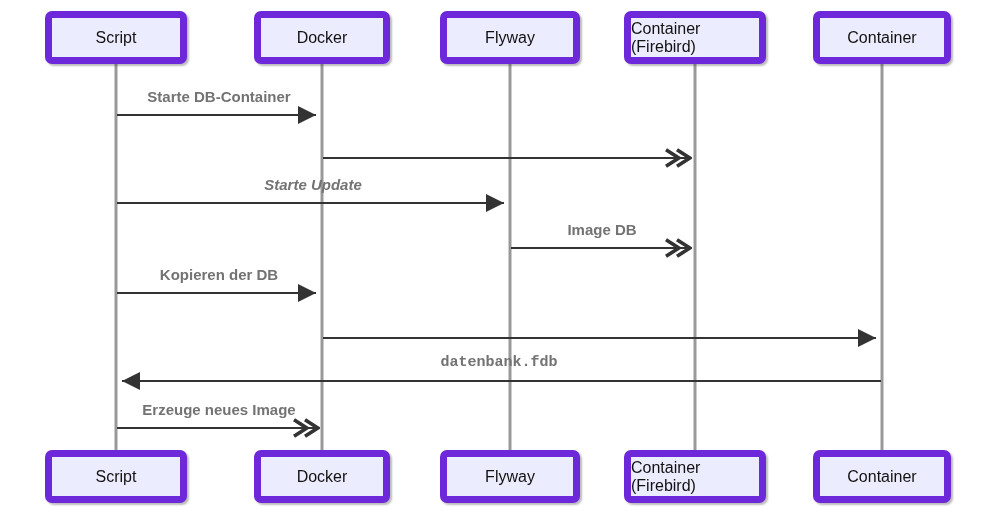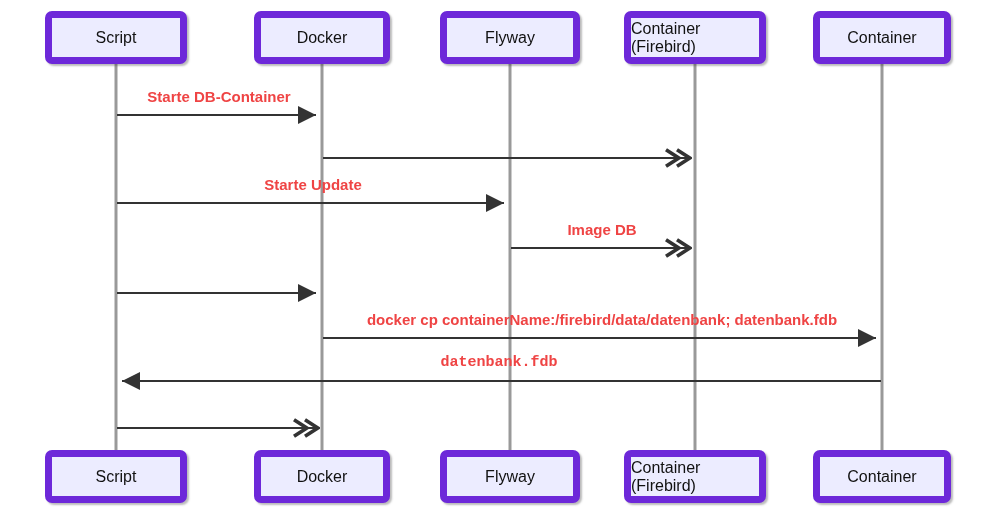--- a/index.html
+++ b/index.html
@@ -21,21 +21,21 @@
     display:flex;align-items:center;justify-content:center;
     font-size:16px;color:#111111;
     box-sizing:border-box;
   }
   .msg-label{
     position:absolute;
     transform:translateX(-50%);
     white-space:nowrap;
     font-size:15px;
     font-weight:600;
-    color:#ef4444;
+    color:#737373;
     line-height:18px;
   }
 </style>
 </head>
 <body>
 
 <div class="diagram">
 
   <svg class="wires" viewBox="0 0 1000 519" xmlns="http://www.w3.org/2000/svg">
     <defs>
@@ -90,18 +90,19 @@
     <span>Flyway</span>
   </div>
   <div class="actor-box" style="left:624px;top:450px;width:142px;">
     <span>Container (Firebird)</span>
   </div>
   <div class="actor-box" style="left:813px;top:450px;width:138px;">
     <span>Container</span>
   </div>
 
   <div class="msg-label" style="left:219px;top:88px;">Starte DB-Container</div>
-  <div class="msg-label" style="left:313px;top:176px;">Starte Update</div>
+  <div class="msg-label" style="left:313px;top:176px;font-style:italic;">Starte Update</div>
   <div class="msg-label" style="left:602px;top:221px;">Image DB</div>
-  <div class="msg-label" style="left:602px;top:311px;">docker cp containerName:/firebird/data/datenbank; datenbank.fdb</div>
+  <div class="msg-label" style="left:219px;top:266px;">Kopieren der DB</div>
   <div class="msg-label" style="left:499px;top:354px;font-family:Liberation Mono, monospace;">datenbank.fdb</div>
+  <div class="msg-label" style="left:219px;top:401px;">Erzeuge neues Image</div>
 
 </div>
 
 </body></html>

